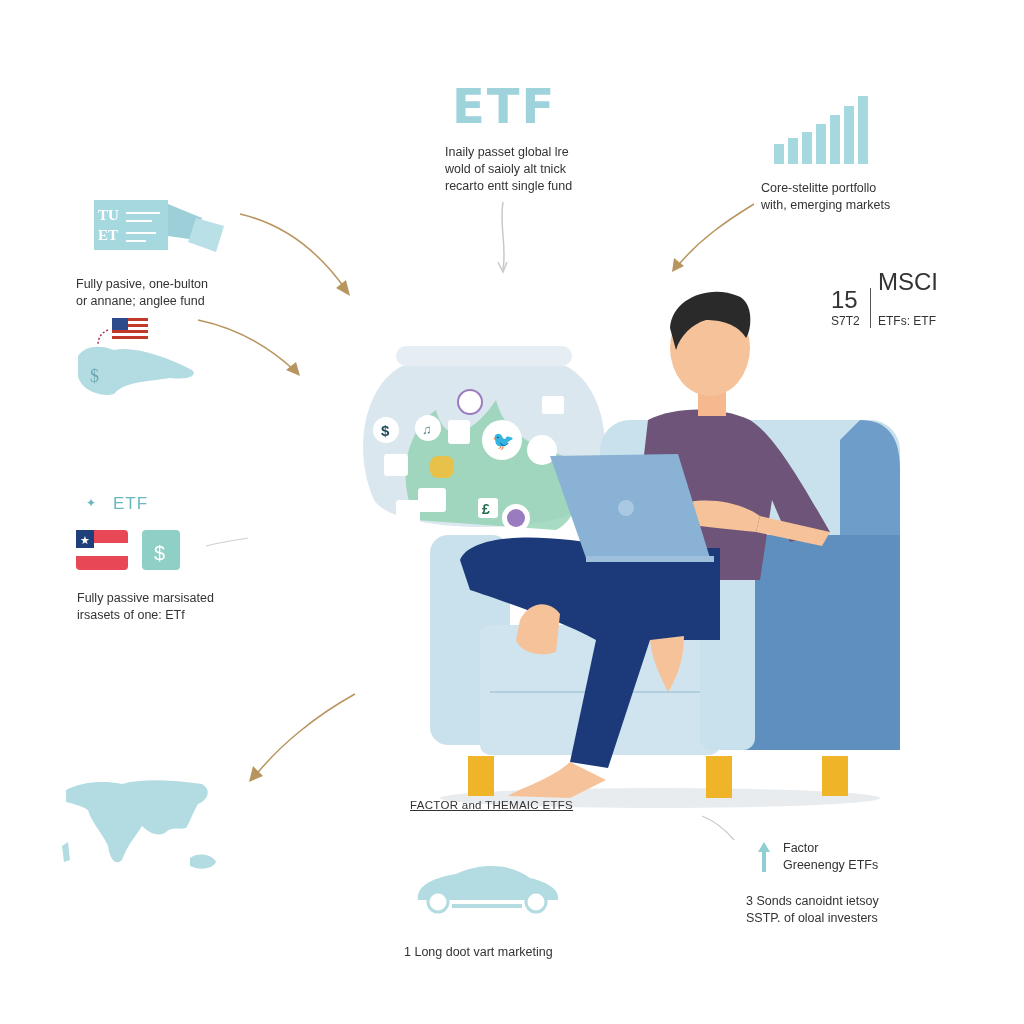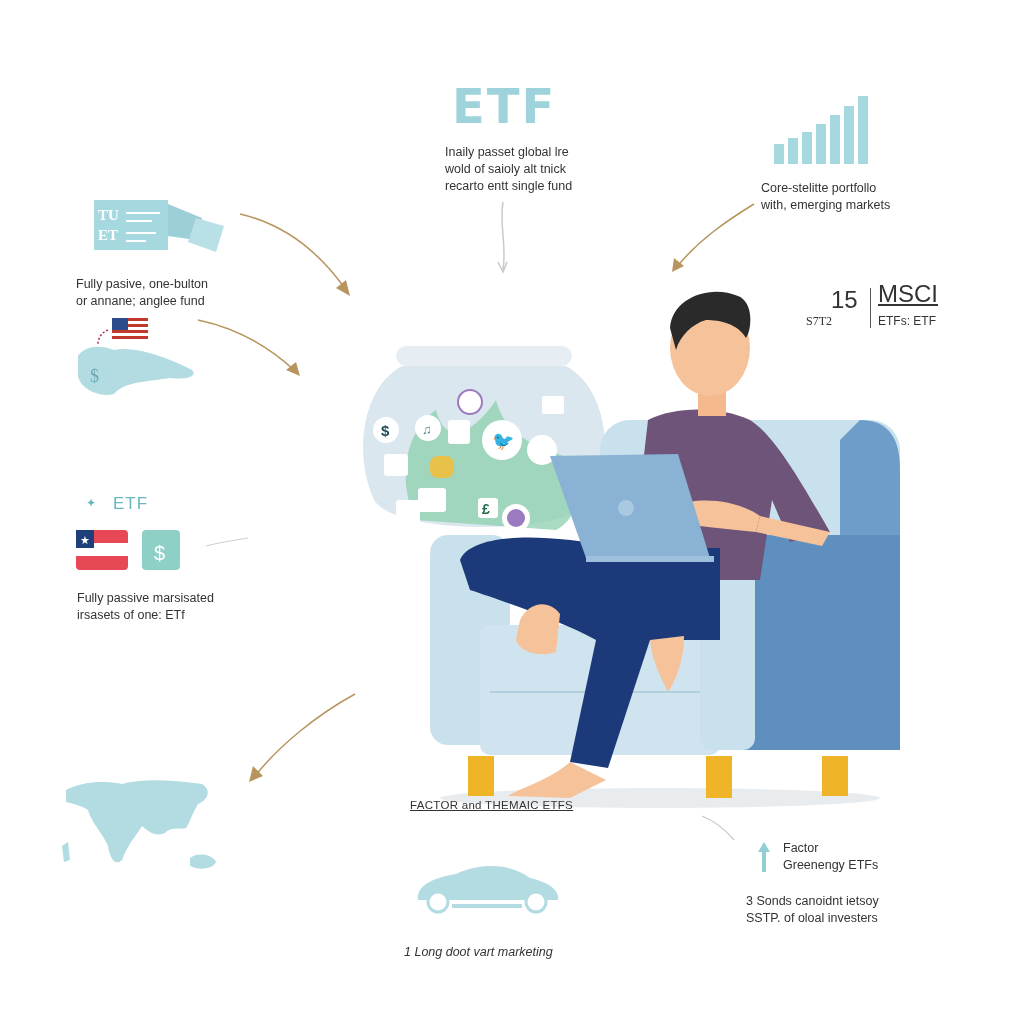--- a/index.html
+++ b/index.html
@@ -78,23 +78,23 @@
   <path d="M34 14 C28 16 24 22 24 28" stroke="#b03050" stroke-width="1.5" stroke-dasharray="2 2" fill="none"></path>
   <path d="M4 40 C10 30 26 28 40 34 C60 30 90 40 118 54 C124 60 114 64 96 62 C70 66 50 66 40 78 C24 82 6 72 4 60 Z" fill="#b3dbe2"></path>
   <text x="16" y="66" font-size="18" font-family="Liberation Serif, serif" fill="#6eaab4">$</text>
 </svg>
 <svg class="abs" style="left:196px; top:316px;" width="108" height="62">
   <path d="M2 4 C40 12 72 30 98 54" stroke="#b8955f" stroke-width="1.5" fill="none"></path>
   <path d="M104 60 L90 54 L100 46 Z" fill="#b8955f"></path>
 </svg>
 
 <div class="abs msci-big" style="left:831px; top:286px;">15</div>
-<div class="abs msci-small" style="left:806px; top:314px;font-family:Liberation Serif, serif;">S7T2</div>
+<div class="abs msci-small" style="left:831px; top:314px;">S7T2</div>
 <div class="abs" style="left:870px; top:288px; width:1px; height:40px; background:#555;"></div>
-<div class="abs msci-big" style="left:878px; top:280px;text-decoration:underline;">MSCI</div>
+<div class="abs msci-big" style="left:878px; top:268px;">MSCI</div>
 <div class="abs msci-small" style="left:878px; top:314px;">ETFs: ETF</div>
 
 <div class="abs" style="left:86px; top:496px; font-size:12px; color:#6bb7c0;">✦</div>
 <div class="abs small-etf" style="left:113px; top:494px;">ETF</div>
 <svg class="abs" style="left:76px; top:530px;" width="106" height="42">
   <rect x="0" y="0" width="52" height="40" rx="4" fill="#e84855"></rect>
   <rect x="0" y="13" width="52" height="13" fill="#fff"></rect>
   <rect x="0" y="0" width="18" height="18" fill="#1f3f7a"></rect>
   <text x="4" y="14" font-size="11" fill="#fff">★</text>
   <rect x="66" y="0" width="38" height="40" rx="4" fill="#8fd0c6"></rect>
@@ -179,21 +179,21 @@
   <rect x="166" y="276" width="128" height="6" fill="#9fc0dc"></rect>
 </svg>
 
 <div class="abs car-title" style="left:410px; top:799px;text-decoration:underline;">FACTOR and THEMAIC ETFS</div>
 <svg class="abs" style="left:412px; top:860px;" width="150" height="54">
   <path d="M6 40 C4 26 20 18 44 14 C70 2 100 4 118 18 C136 22 148 30 146 40 Z" fill="#b3dbe2"></path>
   <circle cx="26" cy="42" r="10" fill="#fff" stroke="#b3dbe2" stroke-width="3"></circle>
   <circle cx="124" cy="42" r="10" fill="#fff" stroke="#b3dbe2" stroke-width="3"></circle>
   <rect x="40" y="44" width="70" height="4" fill="#b3dbe2"></rect>
 </svg>
-<div class="abs txt" style="left:404px; top:944px;font-style:italic;">1 Long doot vart marketing</div>
+<div class="abs txt" style="left:404px; top:944px;">1 Long doot vart marketing</div>
 
 <svg class="abs" style="left:698px; top:810px;" width="40" height="34">
   <path d="M36 30 C26 18 14 10 4 6" stroke="#c9c9c9" stroke-width="1.2" fill="none"></path>
 </svg>
 <svg class="abs" style="left:756px; top:840px;" width="16" height="34">
   <path d="M8 2 L14 12 L10 12 L10 32 L6 32 L6 12 L2 12 Z" fill="#8fcfd4"></path>
 </svg>
 <div class="abs txt" style="left:783px; top:840px;">
   <div>Factor</div>
   <div>Greenengy ETFs</div>

